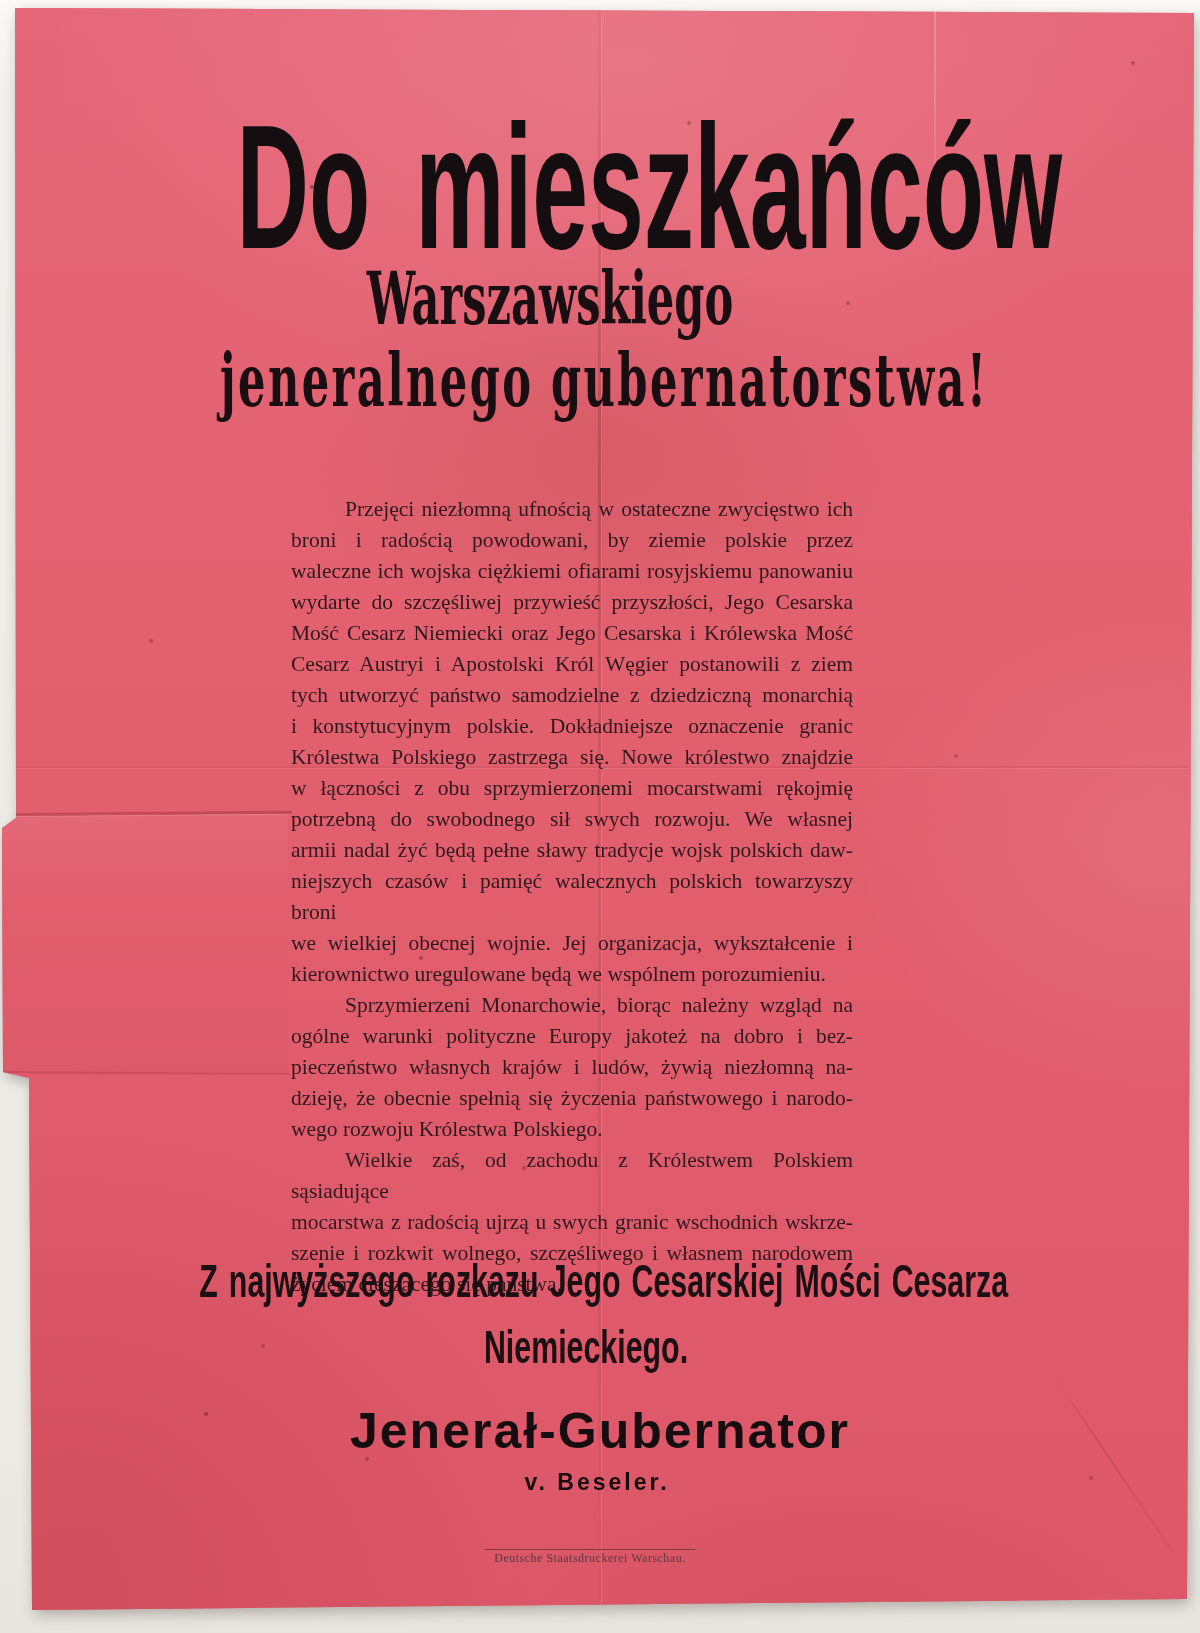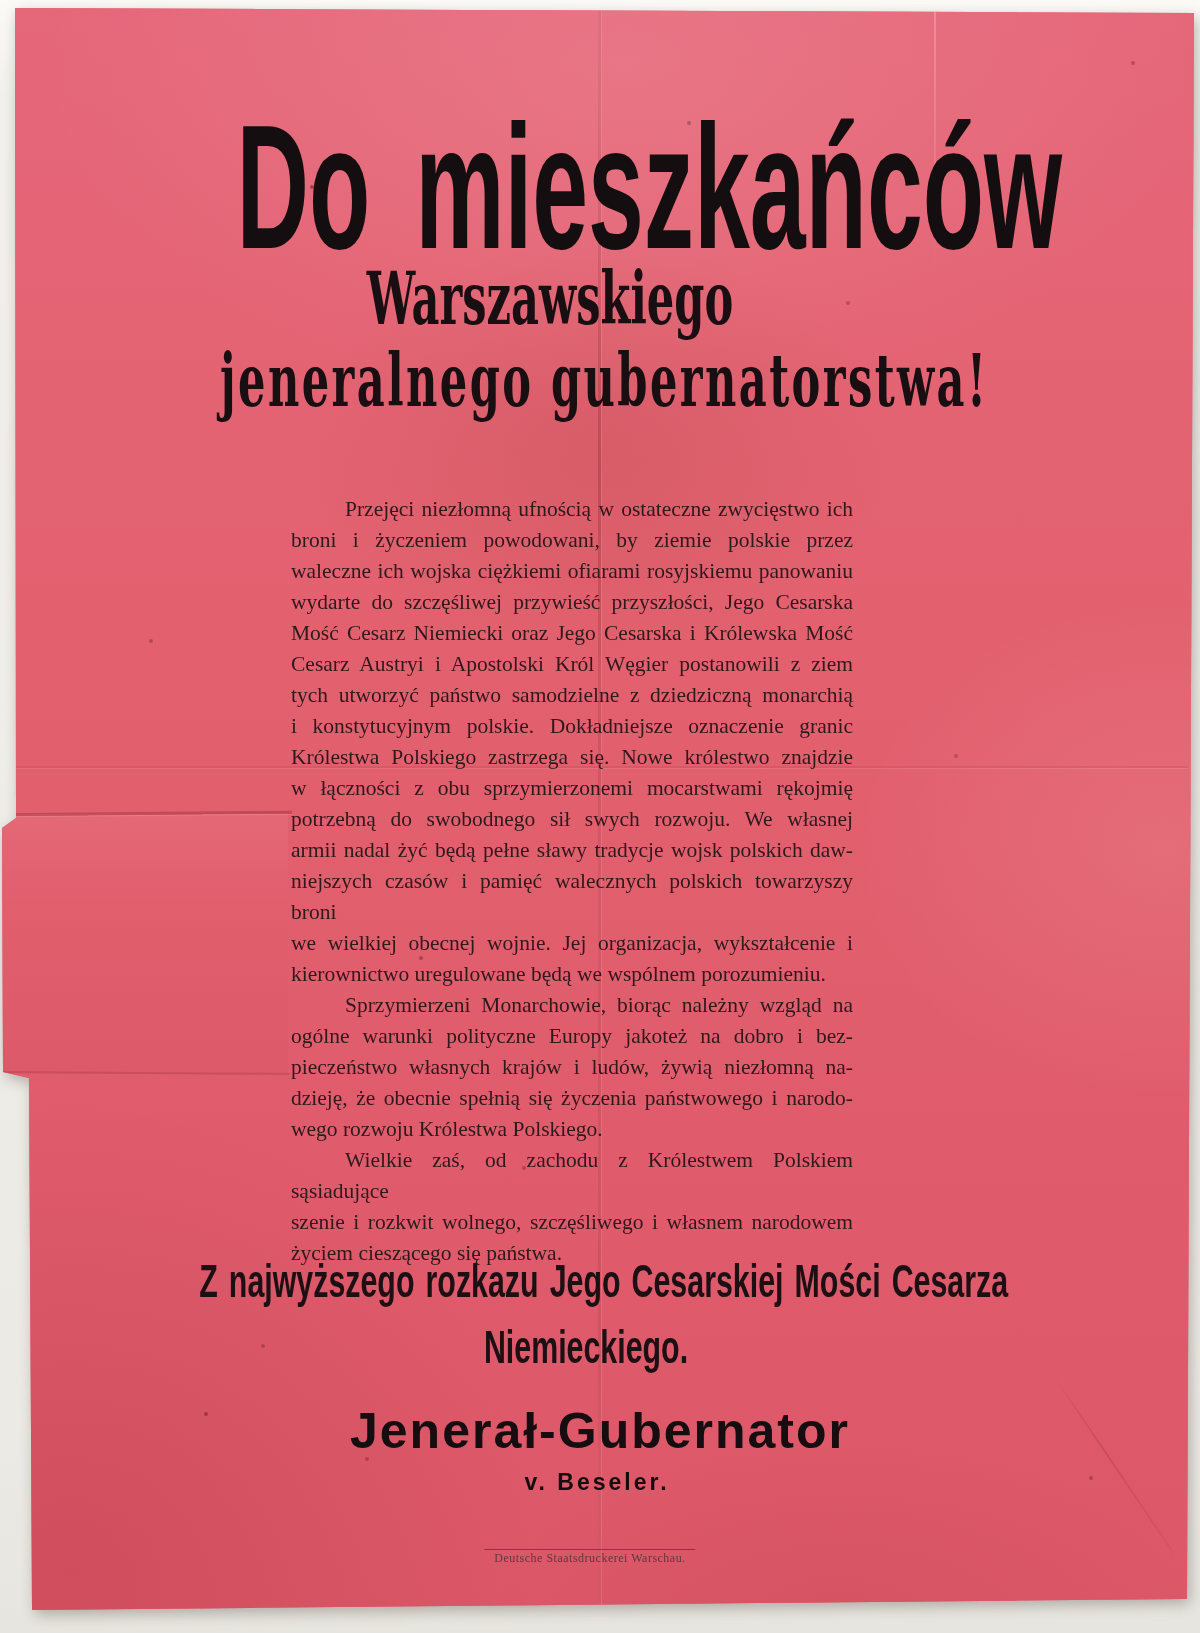--- a/index.html
+++ b/index.html
@@ -148,40 +148,41 @@
       <div class="crease crease-diag-br"></div>
       <div class="specks"></div>
 
       <div class="headline">Do mieszkańców</div>
 
       <div class="subhead s1">Warszawskiego</div>
       <div class="subhead s2">jeneralnego gubernatorstwa!</div>
 
       <div class="body-text" id="body-text">
           <div class="line first">Przejęci niezłomną ufnością w ostateczne zwycięstwo ich</div>
-          <div class="line">broni i życzeniem powodowani, by ziemie polskie przez</div>
+          <div class="line">broni i radością powodowani, by ziemie polskie przez</div>
           <div class="line">waleczne ich wojska ciężkiemi ofiarami rosyjskiemu panowaniu</div>
           <div class="line">wydarte do szczęśliwej przywieść przyszłości, Jego Cesarska</div>
           <div class="line">Mość Cesarz Niemiecki oraz Jego Cesarska i Królewska Mość</div>
           <div class="line">Cesarz Austryi i Apostolski Król Węgier postanowili z ziem</div>
           <div class="line">tych utworzyć państwo samodzielne z dziedziczną monarchią</div>
           <div class="line">i konstytucyjnym polskie. Dokładniejsze oznaczenie granic</div>
           <div class="line">Królestwa Polskiego zastrzega się. Nowe królestwo znajdzie</div>
           <div class="line">w łączności z obu sprzymierzonemi mocarstwami rękojmię</div>
           <div class="line">potrzebną do swobodnego sił swych rozwoju. We własnej</div>
           <div class="line">armii nadal żyć będą pełne sławy tradycje wojsk polskich daw-</div>
           <div class="line">niejszych czasów i pamięć walecznych polskich towarzyszy broni</div>
           <div class="line">we wielkiej obecnej wojnie. Jej organizacja, wykształcenie i</div>
           <div class="line last">kierownictwo uregulowane będą we wspólnem porozumieniu.</div>
           <div class="line first">Sprzymierzeni Monarchowie, biorąc należny wzgląd na</div>
           <div class="line">ogólne warunki polityczne Europy jakoteż na dobro i bez-</div>
           <div class="line">pieczeństwo własnych krajów i ludów, żywią niezłomną na-</div>
           <div class="line">dzieję, że obecnie spełnią się życzenia państwowego i narodo-</div>
           <div class="line last">wego rozwoju Królestwa Polskiego.</div>
           <div class="line first">Wielkie zaś, od zachodu z Królestwem Polskiem sąsiadujące</div>
+          <div class="line">mocarstwa z radością ujrzą u swych granic wschodnich wskrze-</div>
           <div class="line">szenie i rozkwit wolnego, szczęśliwego i własnem narodowem</div>
           <div class="line last">życiem cieszącego się państwa.</div>
         </div>
 
       <div class="decree">
         <div>Z najwyższego rozkazu Jego Cesarskiej Mości Cesarza</div>
         <div>Niemieckiego.</div>
       </div>
 
       <div class="sig-title">Jenerał-Gubernator</div>

